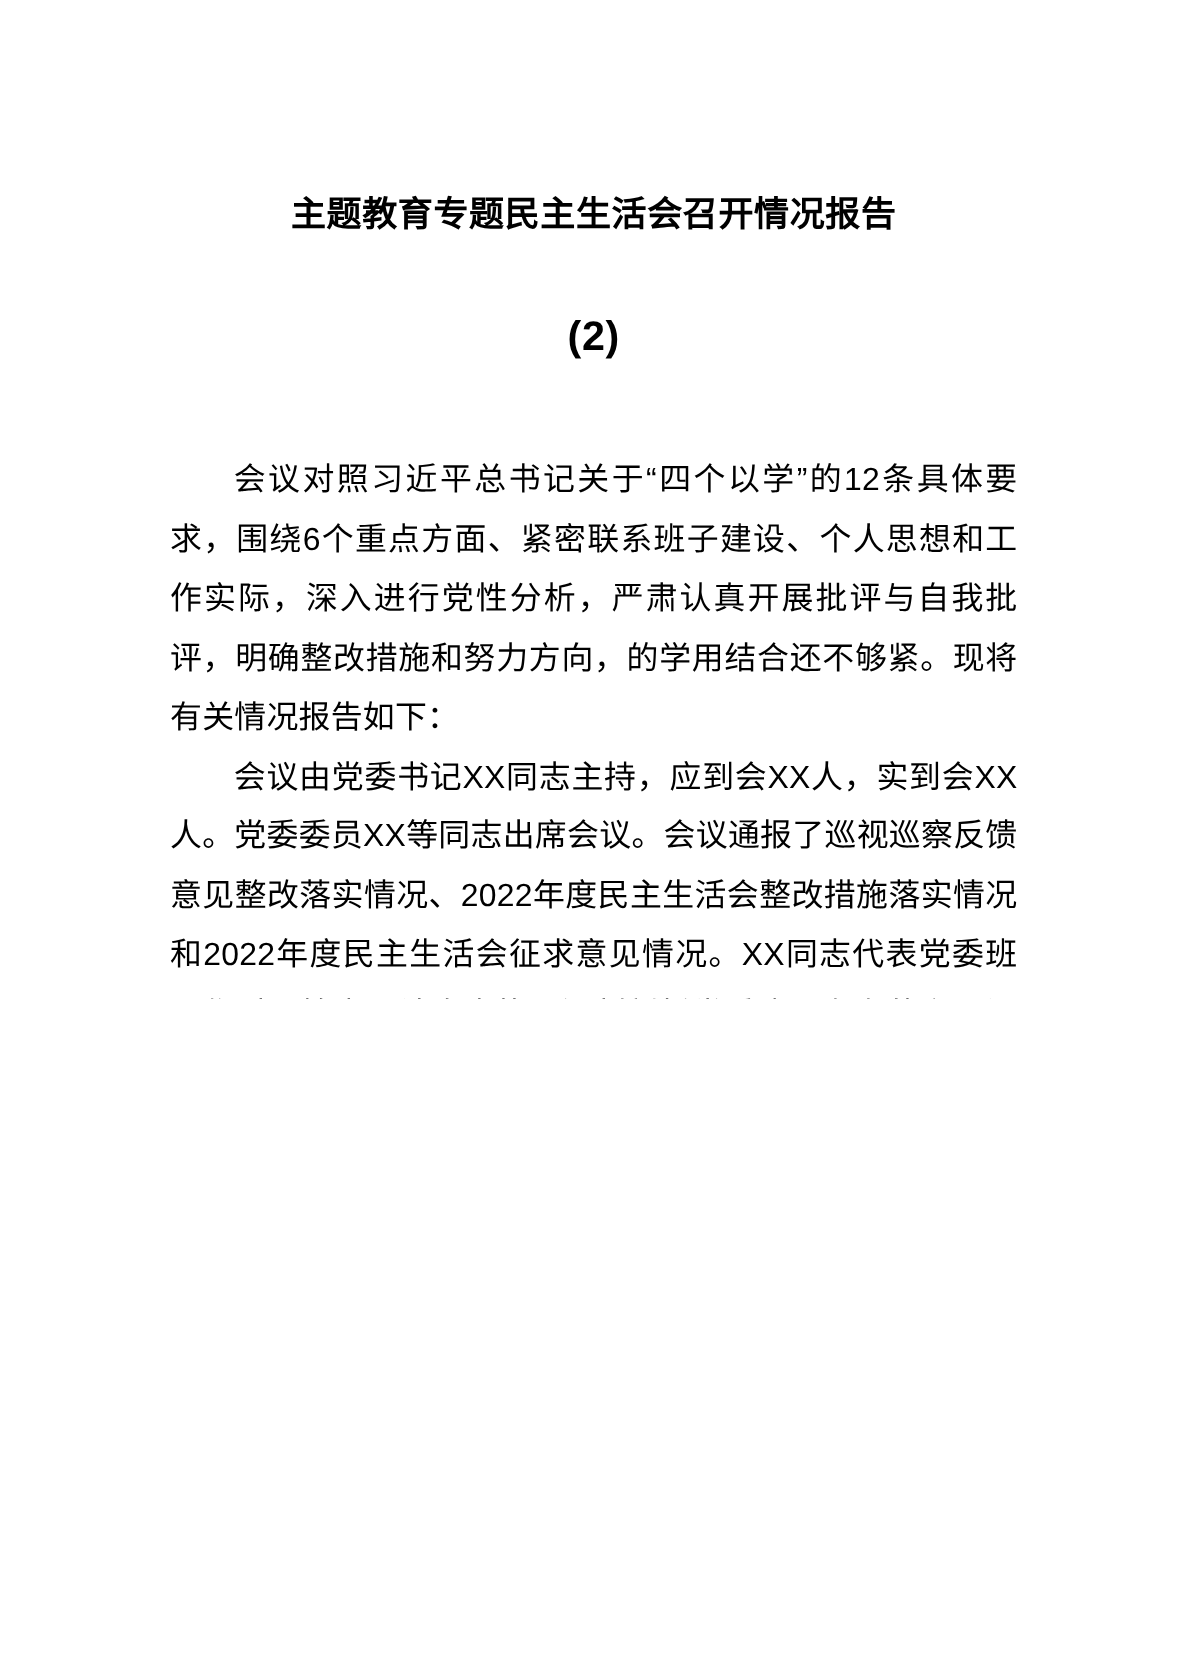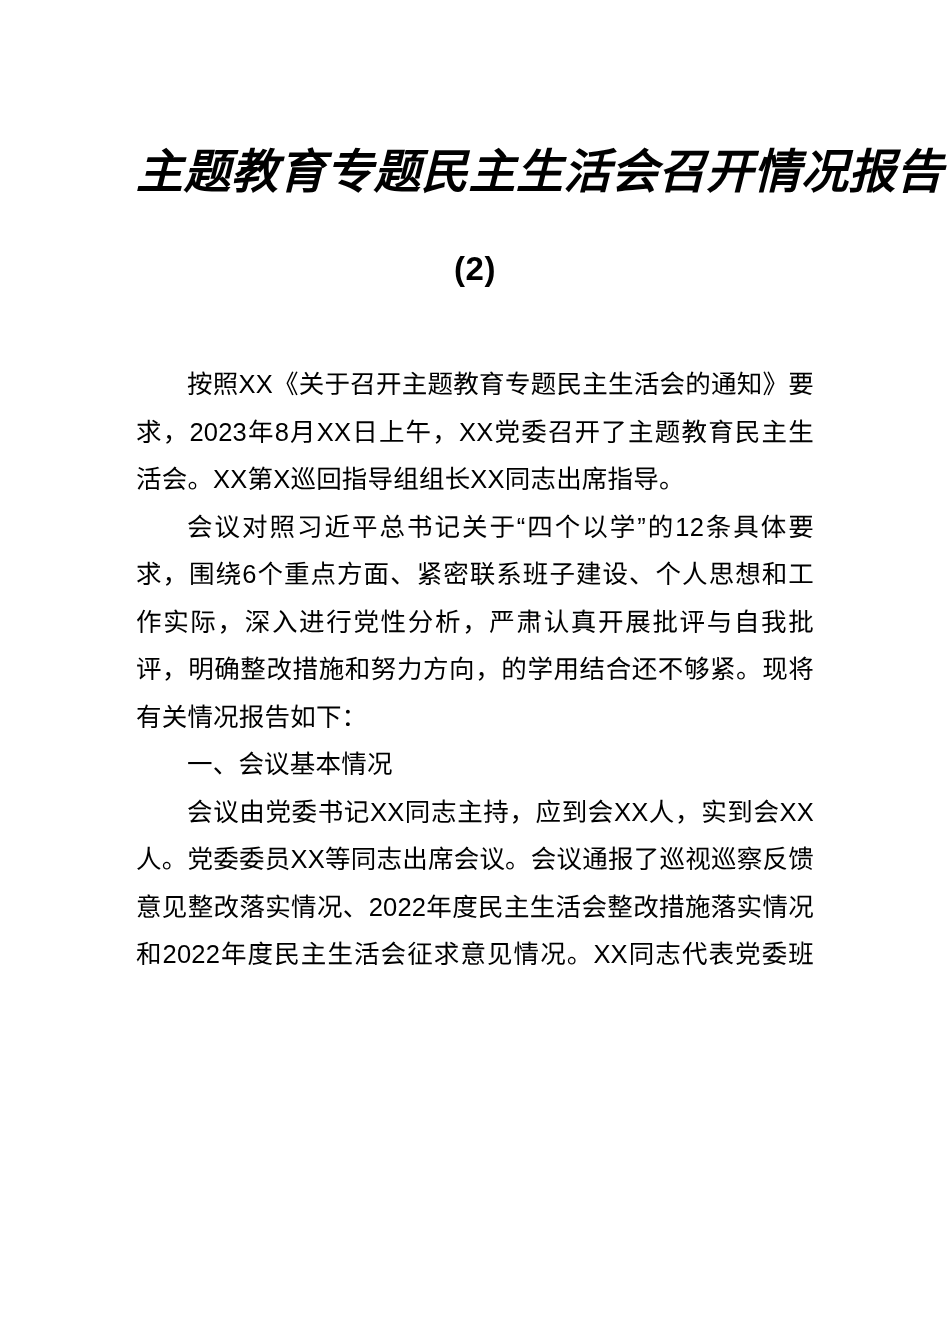--- a/index.html
+++ b/index.html
@@ -27,29 +27,28 @@
   }
 
   .doc-body {
     position: absolute;
     left: 136px;
     top: 0;
     width: 678px;
   }
 
   .doc-title {
-    font-size: 47px;
+    font-size: 28px;
     font-weight: 700;
     line-height: 44px;
     text-align: center;
     letter-spacing: 0.5px;
     margin: 0;
     padding-top: 150px;
     white-space: nowrap;
-    font-style: italic;
   }
 
   .doc-subtitle {
     font-size: 33px;
     font-weight: 700;
     line-height: 40px;
     text-align: center;
     margin: 0;
     padding-top: 55px;
     letter-spacing: 0.5px;
@@ -90,23 +89,21 @@
 
 <div class="page">
   <div class="doc-body">
 
     <h1 class="doc-title">主题教育专题民主生活会召开情况报告</h1>
 
     <h2 class="doc-subtitle">(2)</h2>
 
     <div class="body-block">
 
-      <p class="para">按照XX《关于召开主题教育专题民主生活会的通知》要求，2023年8月XX日上午，XX党委召开了主题教育民主生活会。XX第X巡回指导组组长XX同志出席指导。</p>
 
       <p class="para">会议对照习近平总书记关于“四个以学”的12条具体要求，围绕6个重点方面、紧密联系班子建设、个人思想和工作实际，深入进行党性分析，严肃认真开展批评与自我批评，明确整改措施和努力方向，的学用结合还不够紧。现将有关情况报告如下：</p>
 
-      <p class="heading-para">一、会议基本情况</p>
 
       <p class="para clip-bottom">会议由党委书记XX同志主持，应到会XX人，实到会XX人。党委委员XX等同志出席会议。会议通报了巡视巡察反馈意见整改落实情况、2022年度民主生活会整改措施落实情况和2022年度民主生活会征求意见情况。XX同志代表党委班子作对照检查，认真查找、深刻剖析党委班子存在的主要问题：一是理论学习方面。存在“两个确立”的内在逻辑理解把握不够准、“两个维护”的学用结合还不够紧、政治</p>
 
     </div>
   </div>
 </div>
 
 </body></html>

